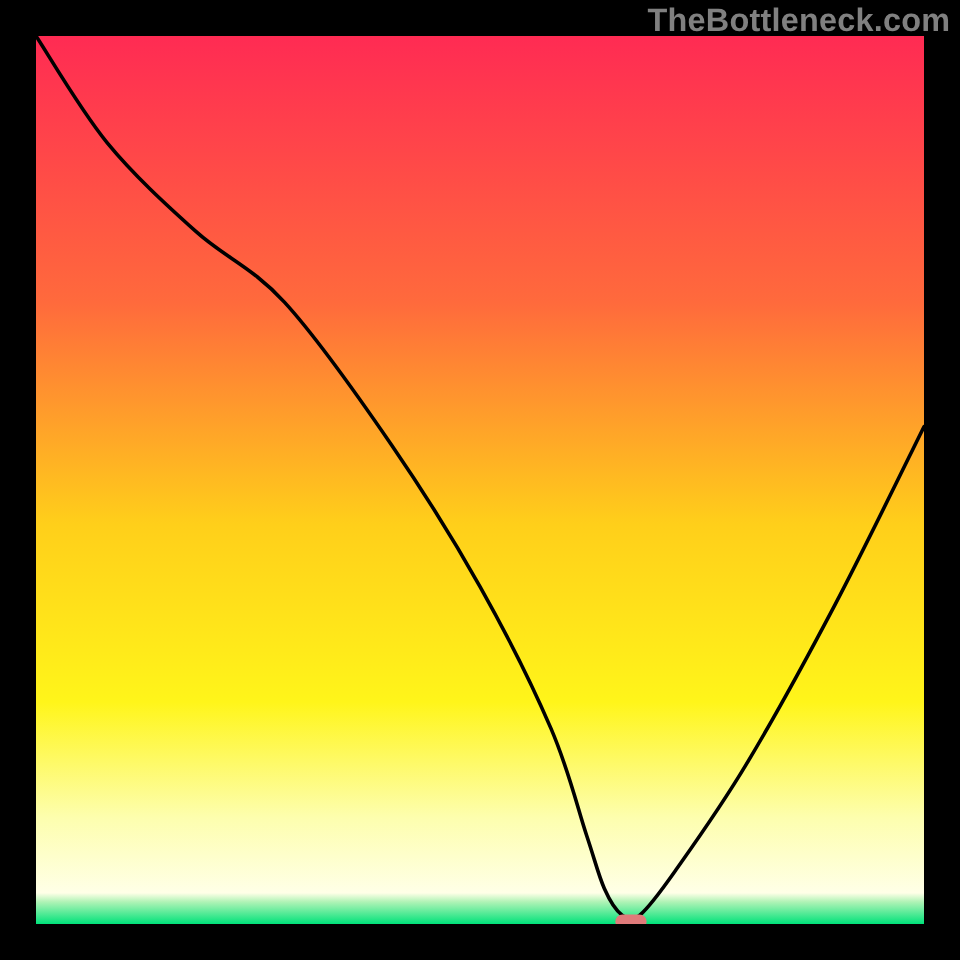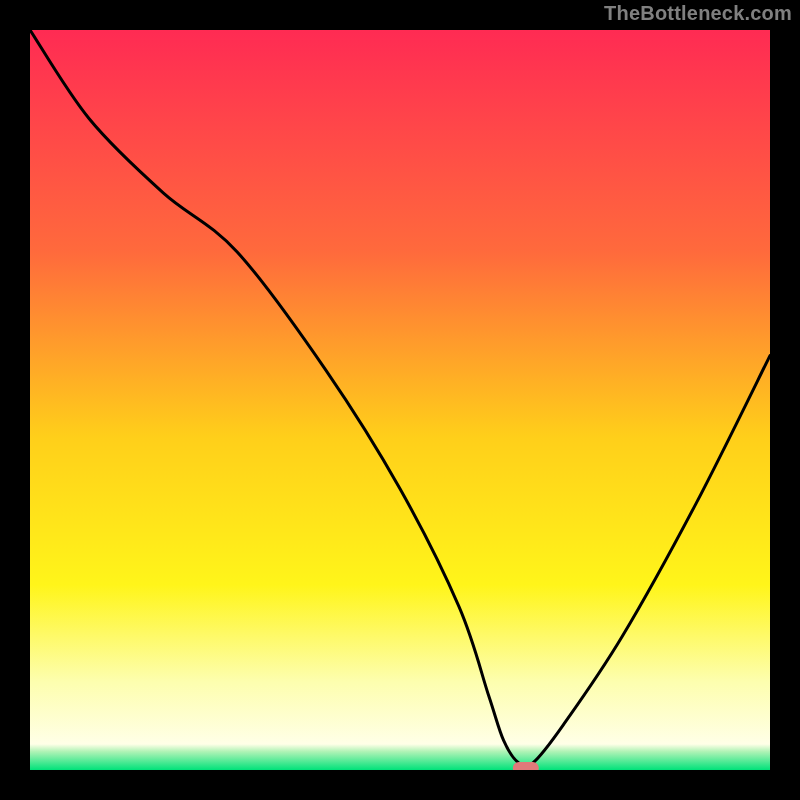--- a/index.html
+++ b/index.html
@@ -14,21 +14,21 @@
   .stage {
     position: relative;
     width: 800px;
     height: 800px;
   }
   .watermark {
     position: absolute;
     top: 2px;
     right: 8px;
     color: #808080;
-    font-size: 20px;
+    font-size: 27px;
     font-weight: bold;
     letter-spacing: 0.2px;
     z-index: 60;
   }
   .plot {
     position: absolute;
     left: 30px;
     top: 30px;
     width: 740px;
     height: 740px;

